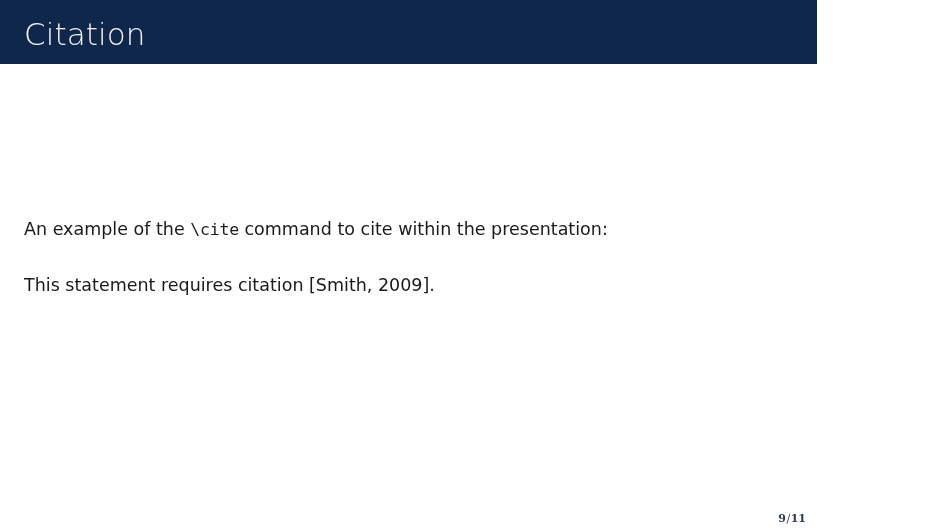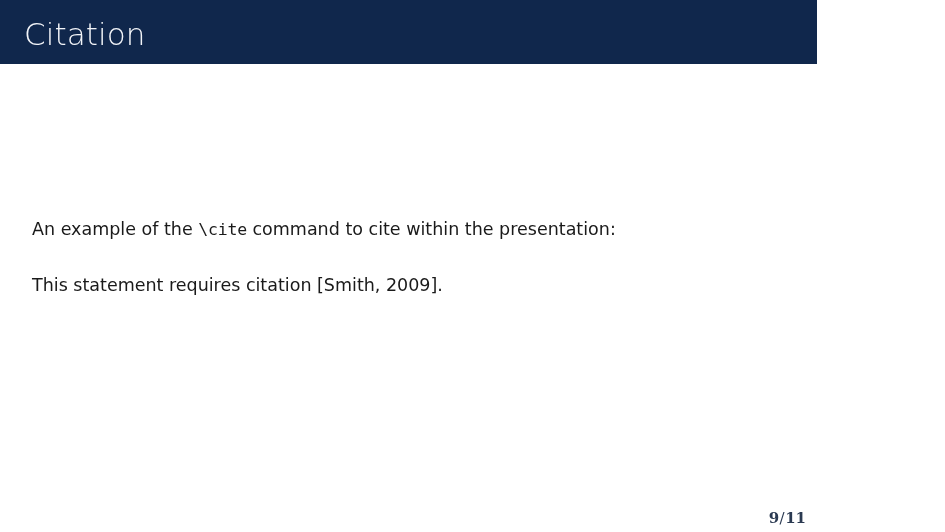--- a/index.html
+++ b/index.html
@@ -55,39 +55,38 @@
 
   .para {
     position: absolute;
     left: 0;
     font-family: "DejaVu Sans", sans-serif;
     font-size: 17.5px;
     font-weight: 400;
     color: #1a1a1a;
     line-height: 24px;
     white-space: nowrap;
-    margin-left: 8px;
   }
 
   .para-1 { top: 153px; }
   .para-2 { top: 209px; }
 
   .tt {
     font-family: "DejaVu Sans Mono", monospace;
     font-size: 16.5px;
     letter-spacing: -0.2px;
   }
 
   
   .page-counter {
     position: absolute;
     right: 11px;
     bottom: 7px;
     font-family: "DejaVu Serif", serif;
-    font-size: 15px;
+    font-size: 11px;
     font-weight: 700;
     color: #2b3a52;
     line-height: 13px;
     white-space: nowrap;
   }
 
   .page-counter .sep {
     font-weight: 400;
     padding: 0 0.5px;
   }

